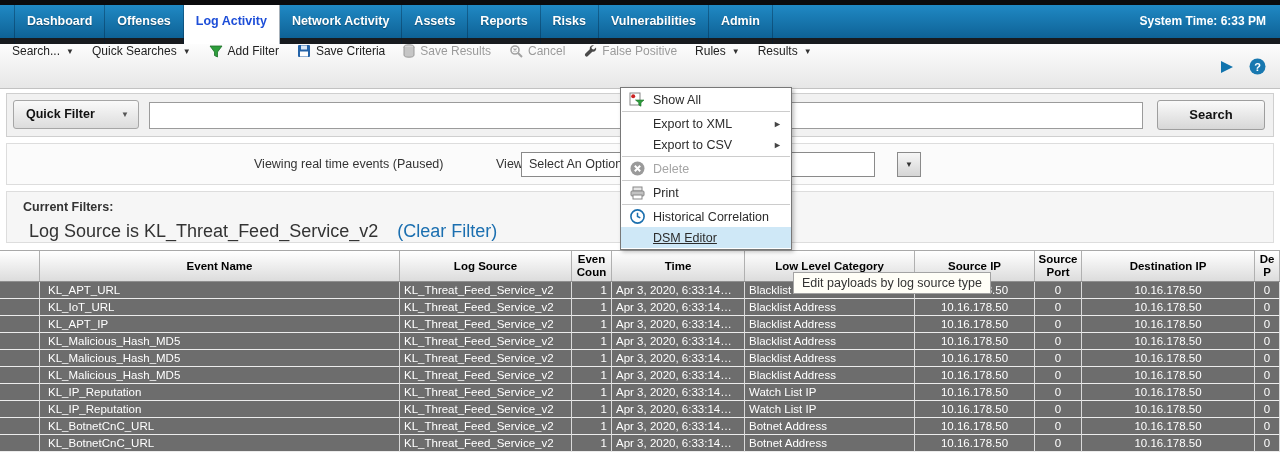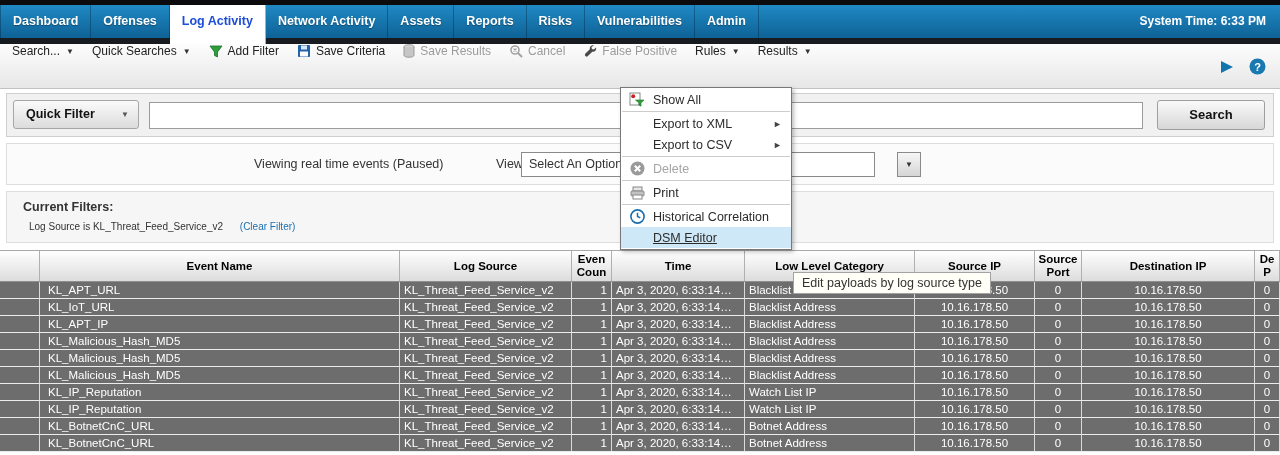--- a/index.html
+++ b/index.html
@@ -12,21 +12,21 @@
   .top-strip { height:5px; background:#0b0b0d; }
   .nav {
     height:39px; position:relative; display:flex; align-items:stretch;
     background:linear-gradient(to bottom,#2089c4 0px,#0e6296 33px,#181b1f 33px,#181b1f 39px);
   }
   .nav-tab {
     height:39px; line-height:33px; padding:0 12px; color:#fff; font-weight:bold;
     font-size:12.5px; cursor:pointer; border-right:1px solid rgba(0,30,55,.35);
     text-shadow:0 1px 1px rgba(0,0,0,.35); white-space:nowrap;
   }
-  .nav-tab:first-child { margin-left:0; border-left:1px solid rgba(0,30,55,.35); }
+  .nav-tab:first-child { margin-left:14px; border-left:1px solid rgba(0,30,55,.35); }
   .nav-tab.active { background:#fff; color:#1d4ed8; text-shadow:none; }
   .system-time { position:absolute; right:14px; top:0; height:33px; line-height:33px;
     color:#fff; font-weight:bold; font-size:12px; }
   
   .toolbar {
     height:45px; background:linear-gradient(#fdfdfd,#e7e7e7); border-bottom:1px solid #c2c2c2;
     display:flex; align-items:flex-start; padding:0 12px; gap:18px; position:relative;
     font-size:12px; color:#222;
   }
   .tb-item { display:flex; align-items:center; gap:5px; cursor:pointer; white-space:nowrap; }
@@ -58,21 +58,21 @@
     white-space:nowrap; overflow:hidden; cursor:pointer; }
   .display-select { position:absolute; left:680px; top:8px; width:188px; height:25px;
     background:#fff; border:1px solid #8a8a8a; line-height:23px; text-align:left;
     padding-right:6px; white-space:nowrap; overflow:hidden; cursor:pointer; }
   .display-arrow-btn { position:absolute; left:890px; top:8px; width:24px; height:25px;
     background:linear-gradient(#f6f6f6,#d5d5d5); border:1px solid #8a8a8a; text-align:center;
     line-height:23px; font-size:8px; color:#333; cursor:pointer; }
   
   .panel-filters { margin:6px 6px 0 6px; height:52px; background:#f6f6f6; border:1px solid #ddd; position:relative; color:#333; }
   .cf-title { position:absolute; left:16px; top:8px; font-weight:bold; font-size:12.5px; }
-  .cf-line { position:absolute; left:22px; top:29px; font-size:10px; white-space:nowrap;text-align:center; }
+  .cf-line { position:absolute; left:22px; top:29px; font-size:18px; white-space:nowrap;text-align:center; }
   .cf-link { color:#1b6fb0; margin-left:14px; cursor:pointer; }
   
   .table-wrap { margin-top:7px; width:1280px; }
   .thead { display:flex; height:32px; border-top:1px solid #a8a8a8; border-bottom:1px solid #8e8e8e; }
   .th {
     background:linear-gradient(#ffffff,#dcdcdc); border-right:1px solid #b0b0b0;
     font-weight:bold; font-size:11.5px; color:#000; display:flex; flex-direction:column;
     justify-content:center; align-items:center; line-height:13px; overflow:hidden;
     white-space:nowrap; cursor:pointer;
   }

